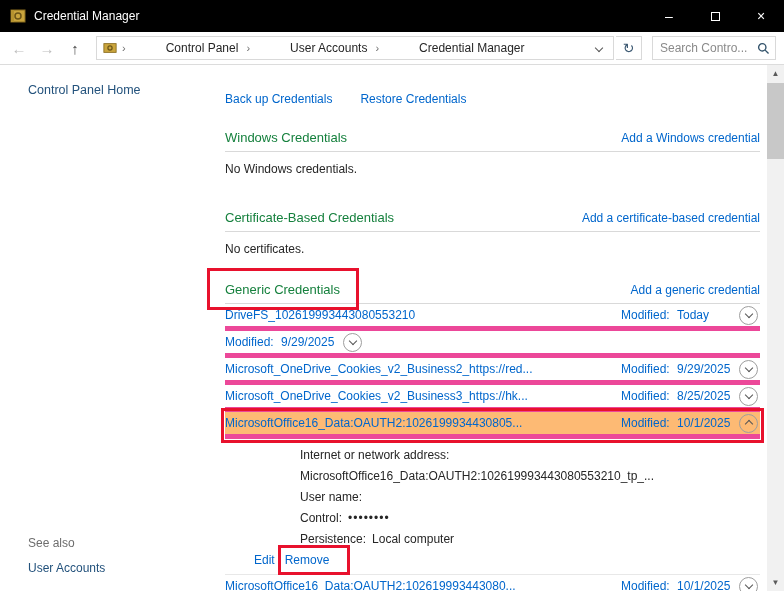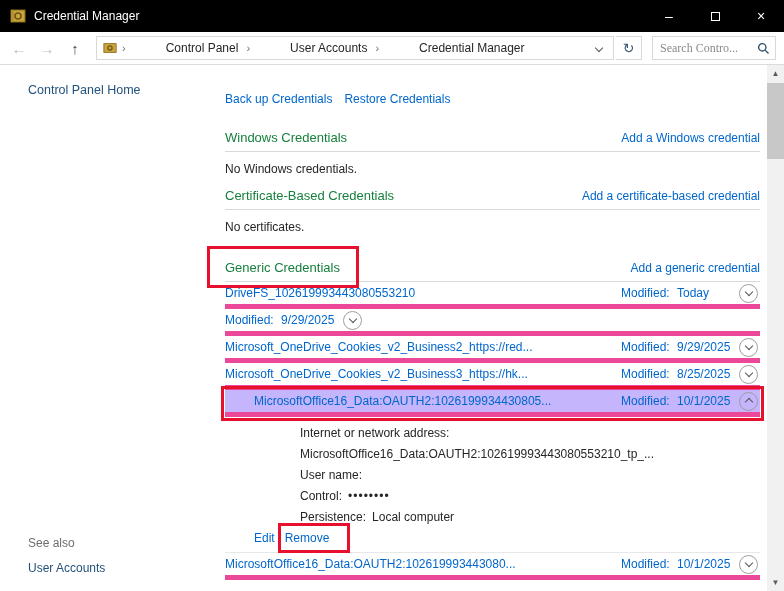--- a/index.html
+++ b/index.html
@@ -29,54 +29,54 @@
   .addr-spacer { flex:1; }
   .chev { display:inline-block; width:6px; height:6px; border-right:1.5px solid #555;
           border-bottom:1.5px solid #555; transform:rotate(45deg); }
   .chev.up { transform:rotate(-135deg); }
   .addr-drop { width:20px; display:flex; justify-content:center; align-items:center; height:100%; }
   .refresh-btn { width:26px; height:24px; border:1px solid #d9d9d9; border-left:none; display:flex;
                  align-items:center; justify-content:center; color:#3d5a73; font-size:14px; }
   .searchbox { width:124px; height:24px; border:1px solid #d9d9d9; display:flex; align-items:center;
                padding:0 5px 0 7px; margin-left:8px; }
   .searchbox input { border:none; outline:none; flex:1; width:80px; font-size:12px;
-                     font-family:Liberation Serif, serif; color:#0f172a; }
+                     font-family:Liberation Sans, sans-serif; color:#0f172a; }
   .searchbox input::placeholder { color:#8a8a8a; }
 
   
   .content { position:relative; height:526px; }
   .sidebar { position:absolute; left:0; top:0; width:210px; height:100%; }
   .cp-home { position:absolute; left:28px; top:18px; color:#23527c; font-size:12.5px; }
   .see-also { position:absolute; left:28px; top:471px; color:#6d6d6d; }
   .ua-link  { position:absolute; left:28px; top:496px; color:#23527c; }
 
   .main { position:absolute; left:225px; top:0; width:535px; height:100%; }
 
-  .top-links { margin-top:27px; display:flex; gap:12px; }
+  .top-links { margin-top:27px; display:flex; gap:28px; }
   a.blue, .blue { color:#0066cc; text-decoration:none; cursor:pointer; }
 
   .section-header { display:flex; justify-content:space-between; align-items:flex-end;
                     border-bottom:1px solid #d9d9d9; padding-bottom:6px; position:relative; }
-  .sh1 { margin-top:24px; } .sh2 { margin-top:12px; } .sh3 { margin-top:26px; }
+  .sh1 { margin-top:24px; } .sh2 { margin-top:34px; } .sh3 { margin-top:26px; }
   .section-title { font-size:13px; color:#15803d; }
   .empty-text { margin-top:10px; }
 
   .redbox { position:absolute; border:3px solid #e8112d; pointer-events:none; z-index:5; }
   .rb-generic { left:-18px; top:-14px; width:152px; height:42px; }
 
   .cred-row { display:flex; align-items:center; height:27px; border-bottom:5px solid #ec4899;
               padding-right:2px; }
   .cred-name { flex:1; color:#0066cc; white-space:nowrap; overflow:hidden; }
   .mod-label { color:#0066cc; width:56px; }
   .mod-date  { color:#0066cc; width:58px; }
   .chev-btn { width:19px; height:19px; min-width:19px; border:1px solid #9e9e9e; border-radius:50%;
               display:flex; align-items:center; justify-content:center; margin-left:4px; background:#fff; }
   .chev-btn .chev { margin-top:-2px; }
   .chev-btn .chev.up { margin-top:2px; }
-  .cred-row.selected { background:#c4b5fd; outline:3px solid #e8112d; outline-offset:1px;padding-left:29px; }
+  .cred-row.selected { background:#fdba74; outline:3px solid #e8112d; outline-offset:1px; }
   .cred-row.selected .chev-btn { background:transparent; }
 
   .details { padding:8px 0 5px 29px; border-bottom:1px solid #e8e8e8; }
   .detail-line { line-height:17px; margin-bottom:4px; white-space:nowrap; overflow:hidden;margin-left:46px; }
   .pw-dots { letter-spacing:1px; margin-left:6px; }
   .val-gap { margin-left:6px; }
   .detail-links { position:relative; display:flex; gap:10px; margin-top:3px; line-height:17px; }
   .rb-remove { left:24px; top:-7px; width:72px; height:30px; }
 
   

